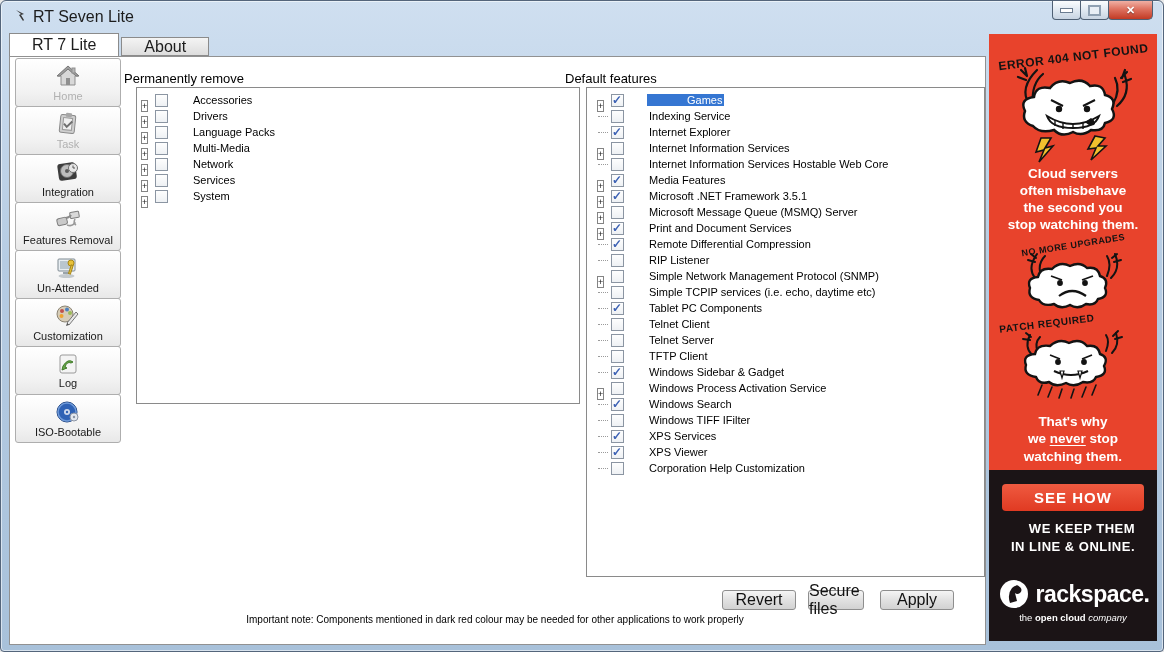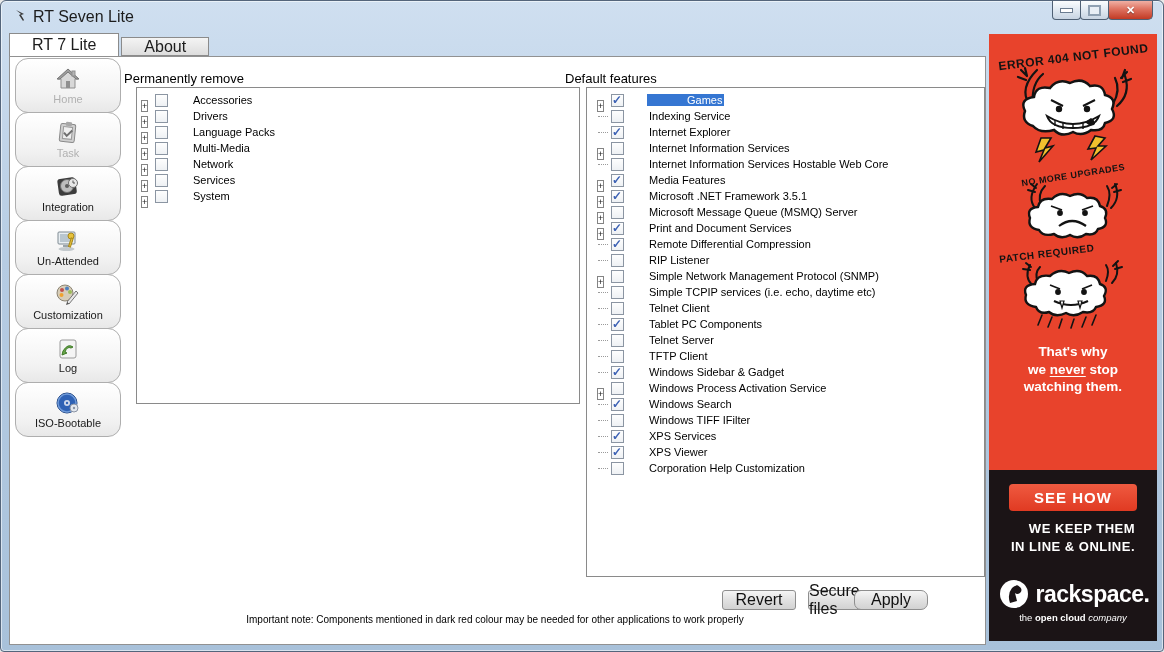--- a/index.html
+++ b/index.html
@@ -16,21 +16,21 @@
   .glyph-close{color:#fff;font-size:11px;font-weight:bold;text-shadow:0 1px 1px rgba(0,0,0,.4);}
   
   .tabstrip{position:absolute;left:8px;top:33px;height:22px;z-index:3;display:flex;align-items:flex-end;}
   .tab{font-size:16px;color:#1c1c1c;border:1px solid #8b8b8b;box-sizing:border-box;padding:0 22px;display:flex;align-items:center;cursor:default;margin-top:28px;}
   .tab.active{height:23px;background:#fff;border-bottom:none;position:relative;z-index:4;}
   .tab.inactive{height:19px;background:linear-gradient(#f4f4f4,#dddddd);margin-left:2px;}
   
   .panel{position:absolute;left:8px;top:55px;width:977px;height:589px;background:#fff;border:1px solid #919191;box-sizing:border-box;}
   
   .sidebar{position:absolute;left:5px;top:2px;width:106px;}
-  .side-btn{border:1px solid #aeaeae;border-radius:13px;margin-top:-1px;height:55px;background:linear-gradient(#ffffff,#f2f2f2 70%,#e8e8e8);display:flex;flex-direction:column;align-items:center;justify-content:center;box-sizing:border-box;}
+  .side-btn{border:1px solid #aeaeae;border-radius:3px;margin-top:-1px;height:49px;background:linear-gradient(#ffffff,#f2f2f2 70%,#e8e8e8);display:flex;flex-direction:column;align-items:center;justify-content:center;box-sizing:border-box;}
   .side-btn .slabel{font-size:11px;color:#1a1a1a;margin-top:1px;}
   .side-btn.disabled .slabel{color:#b1b1b1;}
   .side-btn svg{display:block;}
   
   .group-label{position:absolute;font-size:13px;color:#000;}
   .tree{position:absolute;background:#fff;border:1px solid #8a8a8a;box-sizing:border-box;padding-top:4px;overflow:hidden;}
   .trow{display:flex;align-items:center;height:16px;padding-left:4px;}
   .tree.indented .trow{padding-left:10px;}
   .gutter{width:11px;height:11px;flex:0 0 11px;margin-right:3px;position:relative;}
   .expander{width:11px;height:11px;border:1px solid #848484;background:#fff;font-size:9px;line-height:9px;text-align:center;color:#222;box-sizing:border-box;}
@@ -47,21 +47,21 @@
   .ad{position:absolute;left:988px;top:33px;width:168px;height:607px;background:#e8432c;display:flex;flex-direction:column;overflow:hidden;}
   .ad-red{flex:0 0 436px;display:flex;flex-direction:column;align-items:center;color:#fff;}
   .hand{font-weight:bold;color:#131313;letter-spacing:.5px;}
   .err-line{font-size:12px;transform:rotate(-7deg);margin-top:16px;}
   .up-line{font-size:9px;transform:rotate(-9deg);margin-top:6px;}
   .patch-line{font-size:10px;transform:rotate(-7deg);align-self:flex-start;margin-left:10px;}
   .ad-headline{font-size:13.5px;font-weight:bold;text-align:center;line-height:1.25;margin-top:2px;}
   .ad-watch{font-size:13.5px;font-weight:bold;text-align:center;line-height:1.3;margin-top:6px;}
   .ad-watch u{text-underline-offset:2px;}
   .ad-black{flex:1;background:#1b1416;display:flex;flex-direction:column;align-items:center;color:#fff;}
-  .see-how{margin-top:14px;width:128px;height:27px;background:linear-gradient(#ef5a40,#e03a22);border-radius:4px;display:flex;align-items:center;justify-content:center;font-weight:bold;font-size:15px;letter-spacing:1px;color:#fff;}
+  .see-how{margin-top:14px;width:142px;height:27px;background:linear-gradient(#ef5a40,#e03a22);border-radius:4px;display:flex;align-items:center;justify-content:center;font-weight:bold;font-size:15px;letter-spacing:1px;color:#fff;}
   .keep-lines{font-size:13px;font-weight:bold;letter-spacing:.5px;text-align:right;line-height:1.35;margin-top:9px;}
   .brand-row{display:flex;align-items:center;margin-top:22px;}
   .brand-name{font-size:23px;font-weight:bold;letter-spacing:-.5px;margin-left:5px;}
   .brand-tagline{font-size:9.5px;color:#fff;margin-top:1px;}
   .brand-tagline b{font-weight:bold;}
   .brand-tagline i{font-style:italic;font-weight:normal;}
 </style>
 </head>
 <body>
 
@@ -116,20 +116,30 @@
           <rect x="3" y="4" width="18" height="17" rx="3" fill="#3c3c3c" transform="rotate(-8 12 12)"></rect>
           <circle cx="12" cy="12" r="6.5" fill="#bdbdbd" stroke="#6e6e6e"></circle>
           <circle cx="12" cy="12" r="2" fill="#5c5c5c"></circle>
           <circle cx="18" cy="9" r="4.5" fill="#e7e7e7" stroke="#6e6e6e"></circle>
           <path d="M18,6.5 v2.5 h2" stroke="#555" fill="none"></path>
         </svg>
         <span class="slabel">Integration</span>
       </div>
       <div class="side-btn">
         <svg width="28" height="26" viewBox="0 0 28 26">
+          <rect x="3" y="11" width="10" height="7" rx="2" fill="#c9c9c9" stroke="#7e7e7e" transform="rotate(-14 8 14)"></rect>
+          <rect x="16" y="5" width="9" height="6" rx="1" fill="#d9d9d9" stroke="#7e7e7e" transform="rotate(-10 20 8)"></rect>
+          <path d="M12,11 q4,-1 5,-3" stroke="#8a8a8a" stroke-width="2" fill="none"></path>
+          <path d="M13,18 q6,2 8,-3" stroke="#9a9a9a" stroke-width="1.6" fill="none"></path>
+          <path d="M21,12 q-2,4 1,6" stroke="#9a9a9a" stroke-width="1.6" fill="none"></path>
+        </svg>
+        <span class="slabel">Features Removal</span>
+      </div>
+      <div class="side-btn">
+        <svg width="28" height="26" viewBox="0 0 28 26">
           <rect x="4" y="4" width="17" height="12" rx="1" fill="#e8eef2" stroke="#7f8a92"></rect>
           <rect x="6" y="6" width="13" height="8" fill="#b9c6cf"></rect>
           <rect x="9" y="17" width="7" height="2" fill="#9aa4ab"></rect>
           <ellipse cx="12.5" cy="21" rx="8" ry="2" fill="#c3c9cd"></ellipse>
           <circle cx="17" cy="8" r="3" fill="#e8c23a" stroke="#a8881a"></circle>
           <rect x="16" y="10" width="2" height="9" fill="#e8c23a" stroke="#a8881a" transform="rotate(18 17 14)"></rect>
         </svg>
         <span class="slabel">Un-Attended</span>
       </div>
       <div class="side-btn">
@@ -265,27 +275,27 @@
     <span class="cbox"></span>
     <span class="tlabel">Simple Network Management Protocol (SNMP)</span>
   </div>
         <div class="trow">
     <span class="gutter"><span class="expander noexp"></span></span>
     <span class="cbox"></span>
     <span class="tlabel">Simple TCPIP services (i.e. echo, daytime etc)</span>
   </div>
         <div class="trow">
     <span class="gutter"><span class="expander noexp"></span></span>
+    <span class="cbox checked"></span>
+    <span class="tlabel">Tablet PC Components</span>
+  </div>
+        <div class="trow">
+    <span class="gutter"><span class="expander noexp"></span></span>
     <span class="cbox"></span>
     <span class="tlabel">Telnet Client</span>
-  </div>
-        <div class="trow">
-    <span class="gutter"><span class="expander noexp"></span></span>
-    <span class="cbox checked"></span>
-    <span class="tlabel">Tablet PC Components</span>
   </div>
         <div class="trow">
     <span class="gutter"><span class="expander noexp"></span></span>
     <span class="cbox"></span>
     <span class="tlabel">Telnet Server</span>
   </div>
         <div class="trow">
     <span class="gutter"><span class="expander noexp"></span></span>
     <span class="cbox"></span>
     <span class="tlabel">TFTP Client</span>
@@ -322,21 +332,21 @@
   </div>
         <div class="trow">
     <span class="gutter"><span class="expander noexp"></span></span>
     <span class="cbox"></span>
     <span class="tlabel">Corporation Help Customization</span>
   </div>
       </div>
 
     <div class="btn" style="left:712px;top:533px;width:74px;">Revert</div>
     <div class="btn" style="left:798px;top:533px;width:56px;">Secure files</div>
-    <div class="btn" style="left:844px;top:533px;width:74px;border-radius:7px;">Apply</div>
+    <div class="btn" style="left:870px;top:533px;width:74px;">Apply</div>
 
     <div class="note">Important note: Components mentioned in dark red colour may be needed for other applications to work properly</div>
   </div>
 
   <div class="ad">
     <div class="ad-red">
       <div class="hand err-line">ERROR 404 NOT FOUND</div>
       <svg width="140" height="100" viewBox="0 0 140 100">
         <g stroke="#131313" stroke-width="2.2" fill="none" stroke-linecap="round">
           <path d="M26,40 q-10,-16 8,-34 m-4,34 q-2,-20 10,-30"></path>
@@ -352,20 +362,21 @@
             <circle cx="84" cy="45" r="2.2"></circle>
         </g>
         <path d="M44,52 q26,16 52,0 q-4,12 -26,12 q-22,0 -26,-12 z" fill="#fff" stroke="#131313" stroke-width="2"></path>
         <g stroke="#131313" stroke-width="1.4">
           <path d="M52,56 v6 M60,59 v6 M70,60 v5 M80,59 v6 M88,56 v5"></path>
         </g>
         <path d="M82,58 q6,6 10,2 q0,-4 -4,-6 z" fill="#131313"></path>
         <polygon points="38,74 48,74 42,84 50,82 36,98 41,86 33,88" fill="#f2c12e" stroke="#131313" stroke-width="1.6"></polygon>
         <polygon points="92,72 102,74 95,82 103,82 88,96 93,84 85,85" fill="#f2c12e" stroke="#131313" stroke-width="1.6"></polygon>
       </svg>
+      <div class="ad-headline">Cloud servers<br>often misbehave<br>the second you<br>stop watching them.</div>
       <div class="hand up-line">NO MORE UPGRADES</div>
       <svg width="120" height="68" viewBox="0 0 120 68">
         <g stroke="#131313" stroke-width="2" fill="none" stroke-linecap="round">
           <path d="M22,28 q-8,-10 2,-24 m4,22 q-4,-12 4,-20"></path>
           <path d="M98,28 q10,-10 4,-24 m-8,22 q5,-12 0,-20"></path>
           <path d="M18,4 l5,4 m-8,2 l7,2"></path>
             <path d="M104,4 l-5,4 m9,2 l-7,2"></path>
         </g>
         <path d="M26,50 q-12,-2 -9,-12 q-4,-10 8,-11 q2,-10 14,-8 q8,-8 18,-3 q10,-5 17,2 q11,-2 13,8 q9,3 5,12 q4,9 -7,11 q-3,7 -12,5 q-8,6 -16,1 q-9,5 -16,-1 q-11,3 -15,-4 z" fill="#fff" stroke="#131313" stroke-width="2.4"></path>
         <g stroke="#131313" stroke-width="1.8" fill="#131313">

